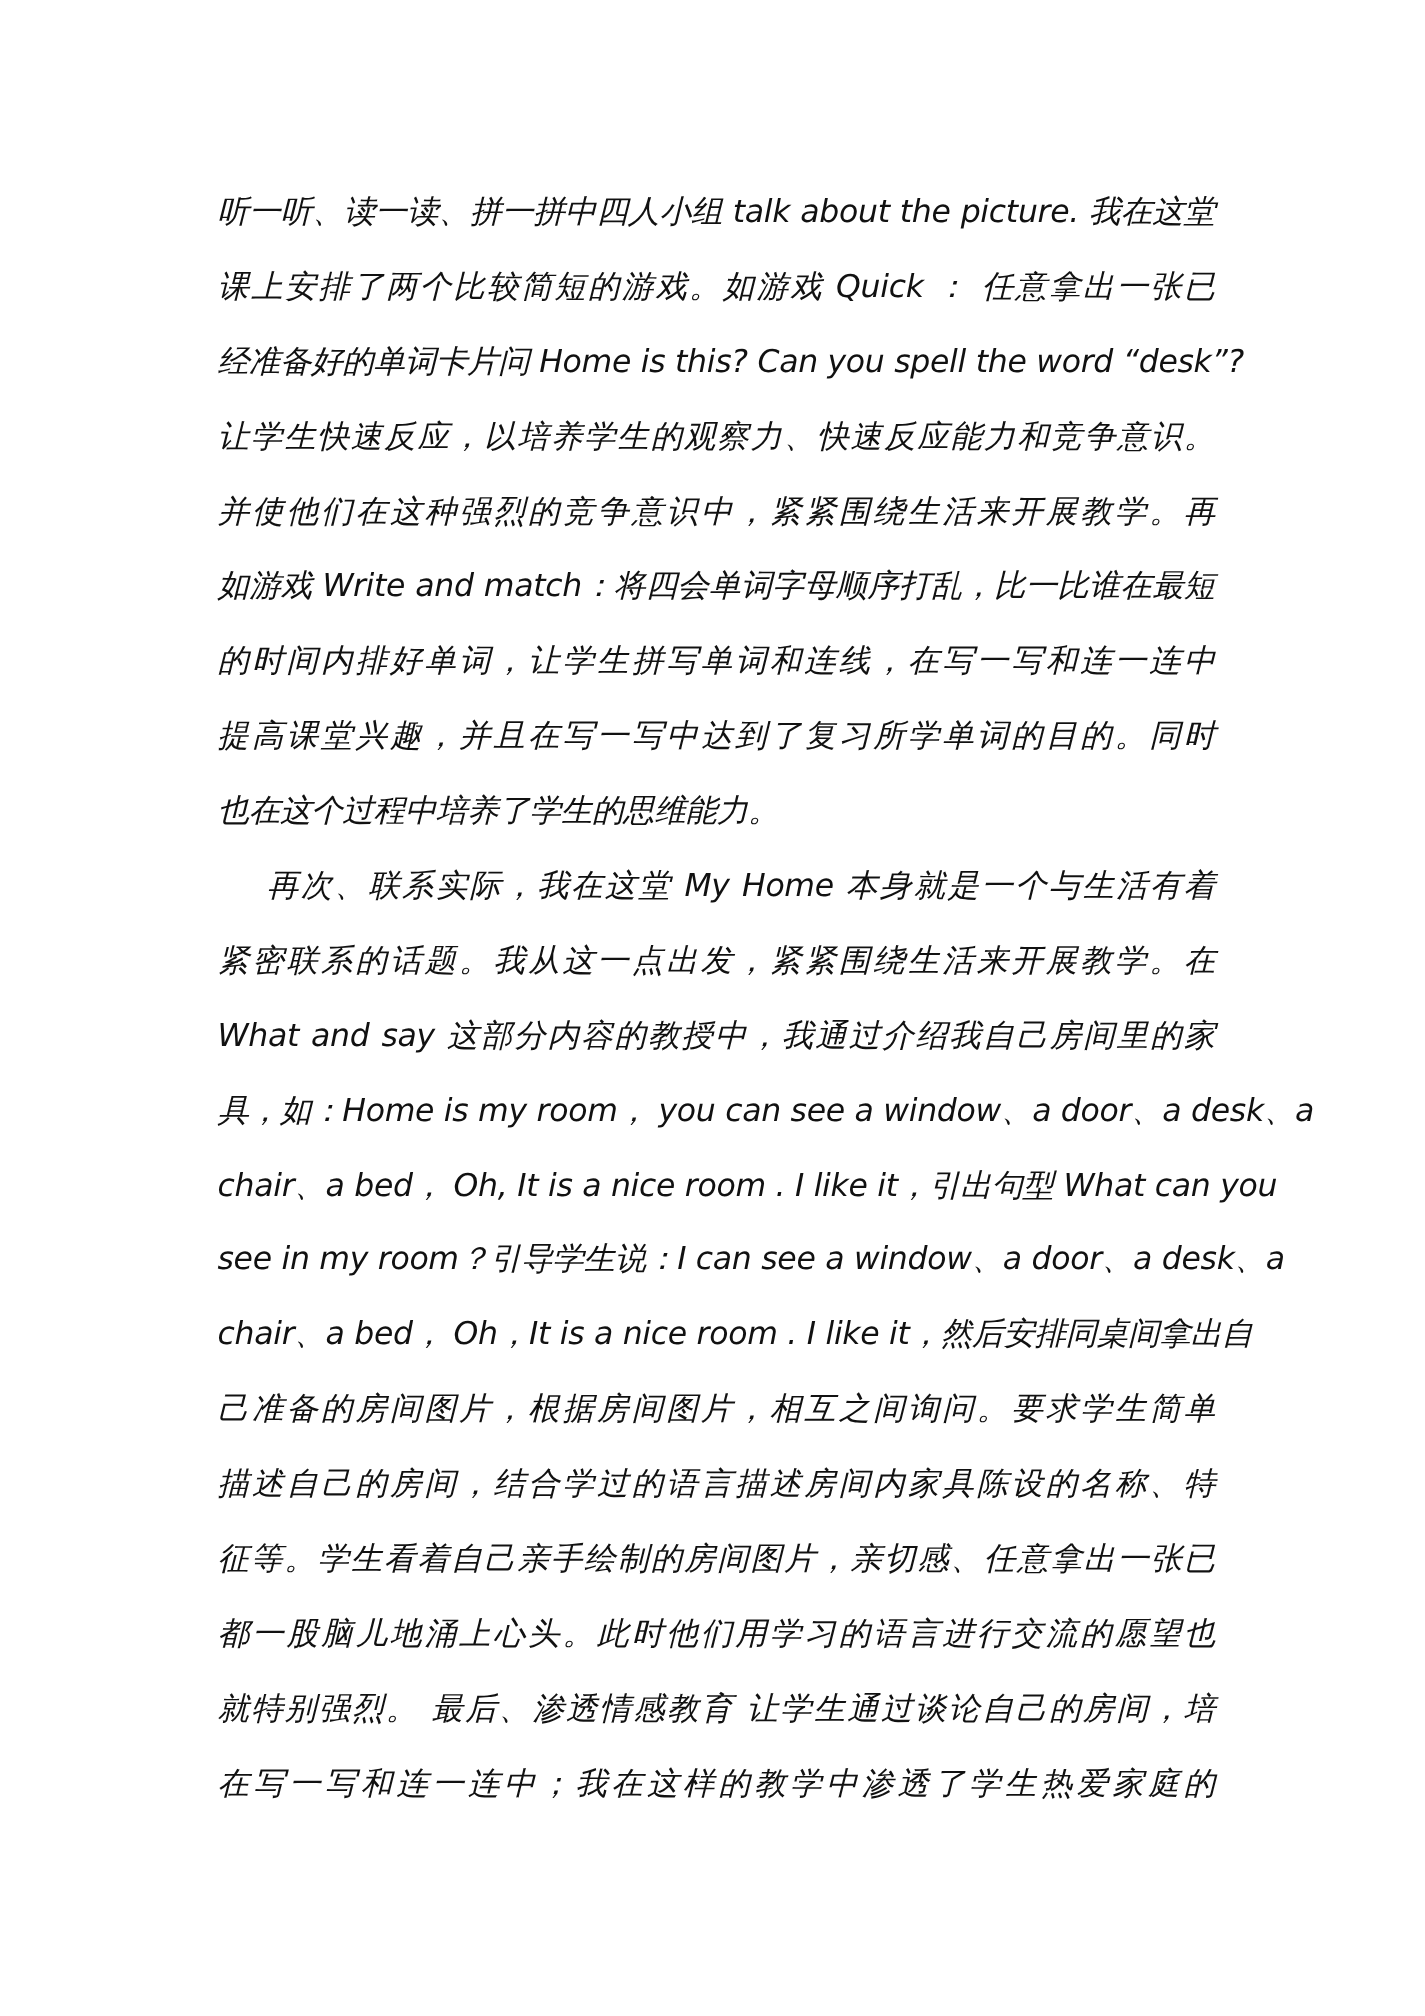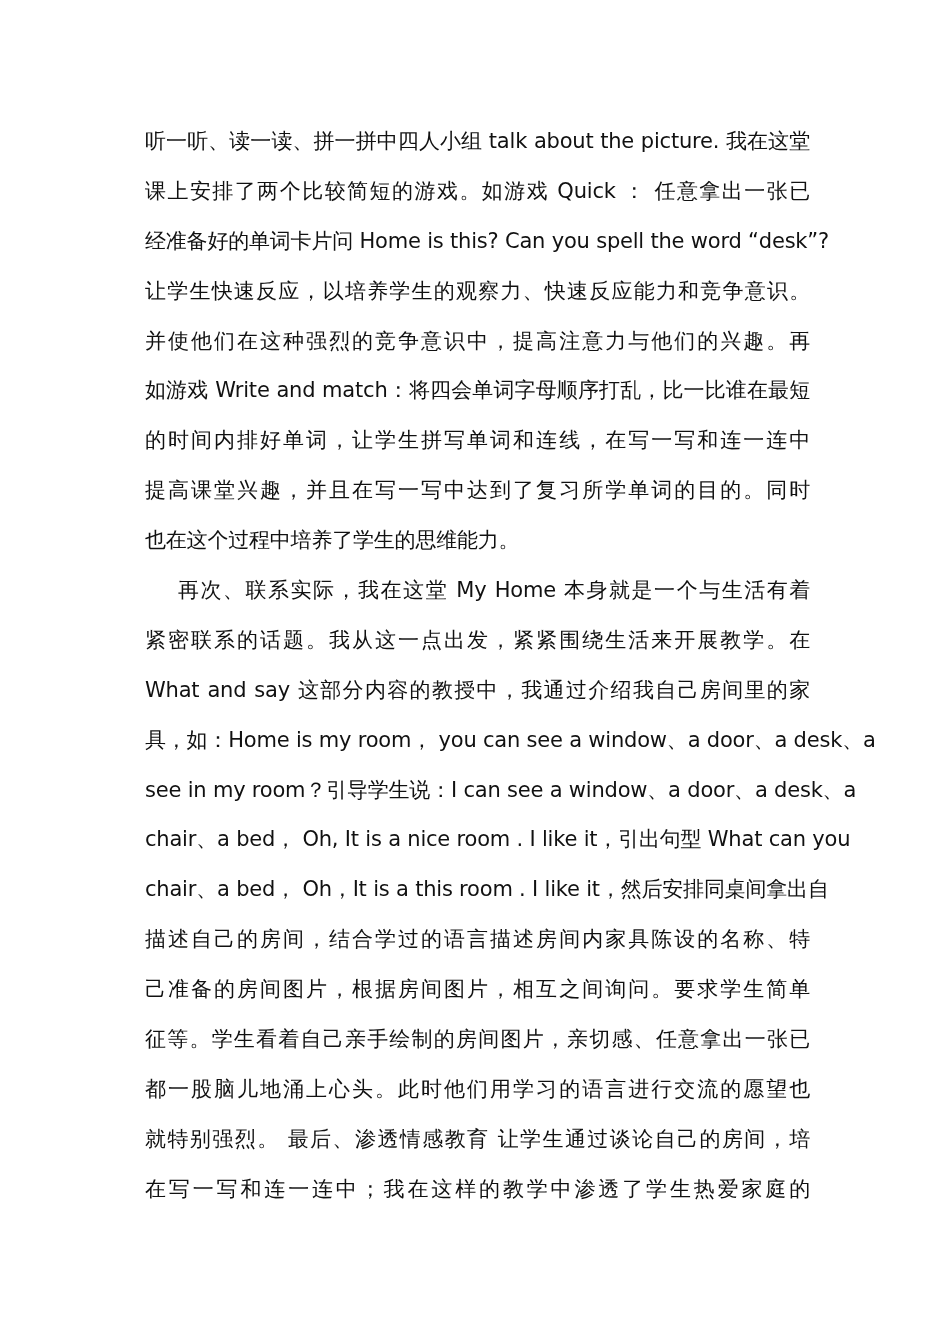--- a/index.html
+++ b/index.html
@@ -22,20 +22,21 @@
       background: #ffffff;
     }
     .text-block {
       position: absolute;
       left: 145px;
       top: 122px;
       width: 665px;
       color: #111111;
       font-family: "DejaVu Sans", "Liberation Sans", sans-serif;
       font-size: 21px;
+      font-style: italic;
     }
     .line {
       height: 49.9px;
       line-height: 38px;
       white-space: nowrap;
       overflow: visible;
       display: flex;
       justify-content: space-between;
       text-align: justify;
       text-align-last: justify;
@@ -67,21 +68,21 @@
     <div class="line">
         <span>课上安排了两个比较简短的游戏。如游戏 Quick ：  任意拿出一张已</span>
       </div>
     <div class="line">
         <span>经准备好的单词卡片问 Home is this?    Can you spell the word “desk”?</span>
       </div>
     <div class="line">
         <span>让学生快速反应，以培养学生的观察力、快速反应能力和竞争意识。</span>
       </div>
     <div class="line">
-        <span>并使他们在这种强烈的竞争意识中，提高注意力与他们的兴趣。再</span>
+        <span>并使他们在这种强烈的竞争意识中，紧紧围绕生活来开展教学。再</span>
       </div>
     <div class="line">
         <span>如游戏 Write and match：将四会单词字母顺序打乱，比一比谁在最短</span>
       </div>
     <div class="line">
         <span>的时间内排好单词，让学生拼写单词和连线，在写一写和连一连中</span>
       </div>
     <div class="line">
         <span>提高课堂兴趣，并且在写一写中达到了复习所学单词的目的。同时</span>
       </div>
@@ -95,33 +96,33 @@
     <div class="line">
         <span>紧密联系的话题。我从这一点出发，紧紧围绕生活来开展教学。在</span>
       </div>
     <div class="line">
         <span>What  and  say 这部分内容的教授中，我通过介绍我自己房间里的家</span>
       </div>
     <div class="line">
         <span>具，如：Home is my room，  you can see a window、a door、a desk、a</span>
       </div>
     <div class="line">
+        <span>chair、a bed，  Oh, It is a nice room . I like it，引出句型 What can you</span>
+      </div>
+    <div class="line">
         <span>see in my room？引导学生说：I can see a window、a door、a desk、a</span>
       </div>
     <div class="line">
-        <span>chair、a bed，  Oh, It is a nice room . I like it，引出句型 What can you</span>
+        <span>chair、a bed，  Oh，It is a nice room . I like it，然后安排同桌间拿出自</span>
       </div>
     <div class="line">
-        <span>chair、a bed，  Oh，It is a this room . I like it，然后安排同桌间拿出自</span>
+        <span>己准备的房间图片，根据房间图片，相互之间询问。要求学生简单</span>
       </div>
     <div class="line">
         <span>描述自己的房间，结合学过的语言描述房间内家具陈设的名称、特</span>
-      </div>
-    <div class="line">
-        <span>己准备的房间图片，根据房间图片，相互之间询问。要求学生简单</span>
       </div>
     <div class="line">
         <span>征等。学生看着自己亲手绘制的房间图片，亲切感、任意拿出一张已</span>
       </div>
     <div class="line">
         <span>都一股脑儿地涌上心头。此时他们用学习的语言进行交流的愿望也</span>
       </div>
     <div class="line">
         <span>就特别强烈。 最后、渗透情感教育 让学生通过谈论自己的房间，培</span>
       </div>

